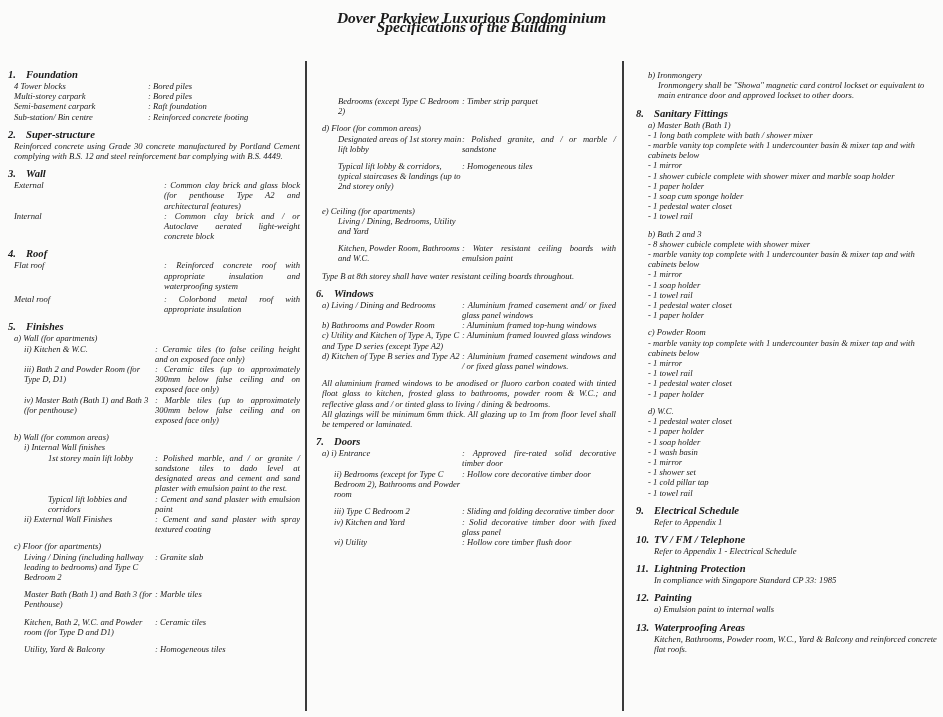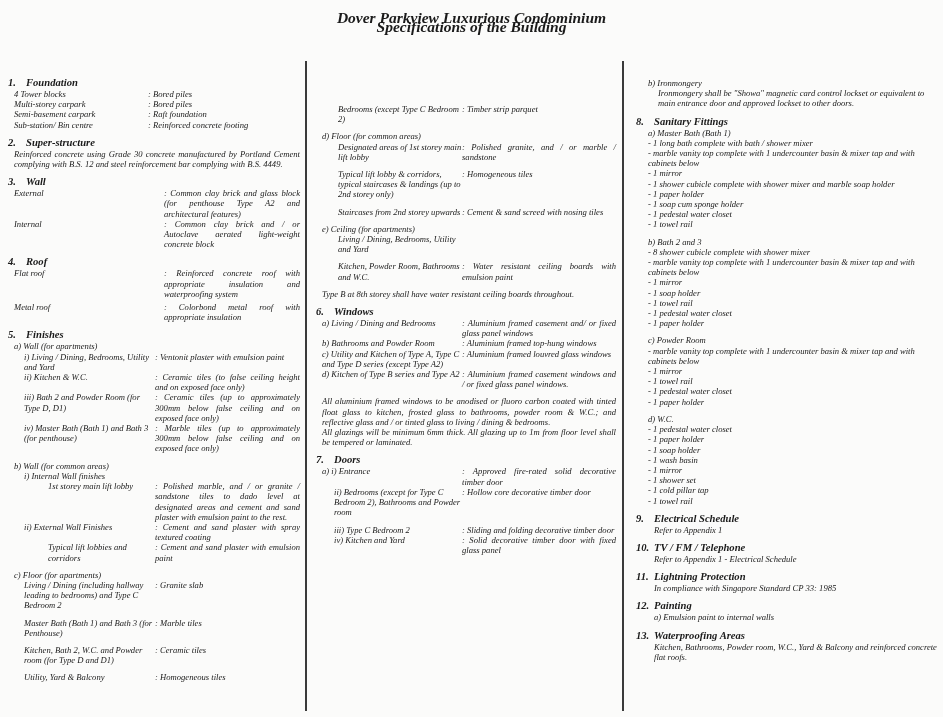--- a/index.html
+++ b/index.html
@@ -3,21 +3,21 @@
 <meta charset="utf-8">
 <style>
   html, body { margin:0; padding:0; background:#fbfbfa; }
   body { width:943px; height:717px; overflow:hidden; position:relative;
          font-family:"Liberation Serif","DejaVu Serif",serif; color:#1a1a1a; }
   .title { position:absolute; left:0; width:943px; text-align:center;
            font-weight:bold; font-style:italic; font-size:15.5px; line-height:19px; }
   #t1 { top:8px; } #t2 { top:17px; }
   .divider { position:absolute; top:61px; height:650px; width:2px; background:#3a3a3a; }
   #d1 { left:305px; } #d2 { left:622px; }
-  .col { position:absolute; top:75px; font-style:italic; font-size:8.6px; line-height:10.2px; }
+  .col { position:absolute; top:67px; font-style:italic; font-size:8.6px; line-height:10.2px; }
   #c1 { left:8px; width:292px; }
   #c2 { left:316px; width:300px;margin-top:26px; }
   #c3 { left:636px; width:302px; }
   .sec { font-weight:bold; font-size:10.6px; line-height:12px; margin-top:7px; }
   .sec:first-child { margin-top:2px; }
   .sec .num { display:inline-block; width:18px; }
   .row { display:flex; }
   .lab { flex:0 0 auto; }
   .val { flex:1 1 auto; text-align:justify; }
   .gap { height:7px; }
@@ -78,50 +78,46 @@
     <div class="row">
         <span class="lab" style="width:150px">Metal roof</span>
         <span class="val">: Colorbond metal roof with appropriate insulation</span>
       </div>
   </div>
 
   <div class="sec"><span class="num">5.</span><span>Finishes</span></div>
   <div class="sub">
     <div>a) Wall (for apartments)</div>
     <div class="row" style="padding-left:10px">
-        <span class="lab" style="width:131px">i) Living / Dining, Bedrooms, Utility and Yard</span>
-        <span class="val">: Ventonit plaster with emulsion paint</span>
-      </div>
-    <div class="row" style="padding-left:10px">
         <span class="lab" style="width:131px">ii) Kitchen &amp; W.C.</span>
         <span class="val">: Ceramic tiles (to false ceiling height and on exposed face only)</span>
       </div>
     <div class="row" style="padding-left:10px">
         <span class="lab" style="width:131px">iii) Bath 2 and Powder Room (for Type D, D1)</span>
         <span class="val">: Ceramic tiles (up to approximately 300mm below false ceiling and on exposed face only)</span>
       </div>
     <div class="row" style="padding-left:10px">
         <span class="lab" style="width:131px">iv) Master Bath (Bath 1) and Bath 3 (for penthouse)</span>
         <span class="val">: Marble tiles (up to approximately 300mm below false ceiling and on exposed face only)</span>
       </div>
     <div class="gap"></div>
     <div>b) Wall (for common areas)</div>
     <div style="padding-left:10px">i) Internal Wall finishes</div>
     <div class="row" style="padding-left:34px">
         <span class="lab" style="width:107px">1st storey main lift lobby</span>
         <span class="val">: Polished marble, and / or granite / sandstone tiles to dado level at designated areas and cement and sand plaster with emulsion paint to the rest.</span>
       </div>
-    <div class="row" style="padding-left:10px">
-        <span class="lab" style="width:131px">ii) External Wall Finishes</span>
-        <span class="val">: Cement and sand plaster with spray textured coating</span>
-      </div>
     <div class="row" style="padding-left:34px">
         <span class="lab" style="width:107px">Typical lift lobbies and corridors</span>
         <span class="val">: Cement and sand plaster with emulsion paint</span>
       </div>
+    <div class="row" style="padding-left:10px">
+        <span class="lab" style="width:131px">ii) External Wall Finishes</span>
+        <span class="val">: Cement and sand plaster with spray textured coating</span>
+      </div>
     <div class="gap"></div>
     <div>c) Floor (for apartments)</div>
     <div class="row" style="padding-left:10px">
         <span class="lab" style="width:131px">Living / Dining (including hallway leading to bedrooms) and Type C Bedroom 2</span>
         <span class="val">: Granite slab</span>
       </div>
     <div class="gap"></div>
     <div class="row" style="padding-left:10px">
         <span class="lab" style="width:131px">Master Bath (Bath 1) and Bath 3 (for Penthouse)</span>
         <span class="val">: Marble tiles</span>
@@ -150,24 +146,20 @@
     <div class="row" style="padding-left:16px">
         <span class="lab" style="width:124px">Designated areas of 1st storey main lift lobby</span>
         <span class="val">: Polished granite, and / or marble / sandstone</span>
       </div>
     <div class="gap"></div>
     <div class="row" style="padding-left:16px">
         <span class="lab" style="width:124px">Typical lift lobby &amp; corridors, typical staircases &amp; landings (up to 2nd storey only)</span>
         <span class="val">: Homogeneous tiles</span>
       </div>
     <div class="gap"></div>
-    <div class="row" style="padding-left:16px">
-        <span class="lab" style="width:124px">Staircases from 2nd storey upwards</span>
-        <span class="val">: Cement &amp; sand screed with nosing tiles</span>
-      </div>
     <div class="gap"></div>
     <div>e) Ceiling (for apartments)</div>
     <div class="row" style="padding-left:16px">
         <span class="lab" style="width:124px">Living / Dining, Bedrooms, Utility and Yard</span>
       </div>
     <div class="gap"></div>
     <div class="row" style="padding-left:16px">
         <span class="lab" style="width:124px">Kitchen, Powder Room, Bathrooms and W.C.</span>
         <span class="val">: Water resistant ceiling boards with emulsion paint</span>
       </div>
@@ -209,20 +201,24 @@
         <span class="val">: Hollow core decorative timber door</span>
       </div>
     <div class="gap"></div>
     <div class="row" style="padding-left:12px">
         <span class="lab" style="width:128px">iii) Type C Bedroom 2</span>
         <span class="val">: Sliding and folding decorative timber door</span>
       </div>
     <div class="row" style="padding-left:12px">
         <span class="lab" style="width:128px">iv) Kitchen and Yard</span>
         <span class="val">: Solid decorative timber door with fixed glass panel</span>
+      </div>
+    <div class="row" style="padding-left:12px">
+        <span class="lab" style="width:128px">vi) Utility</span>
+        <span class="val">: Hollow core timber flush door</span>
       </div>
   </div>
 </div>
 
 <div id="c3" class="col">
   <div class="sub" style="padding-left:12px;margin-top:3px">
     <div>b) Ironmongery</div>
     <div style="padding-left:10px">Ironmongery shall be "Showa" magnetic card control lockset or equivalent to main entrance door and approved lockset to other doors.</div>
   </div>
 

